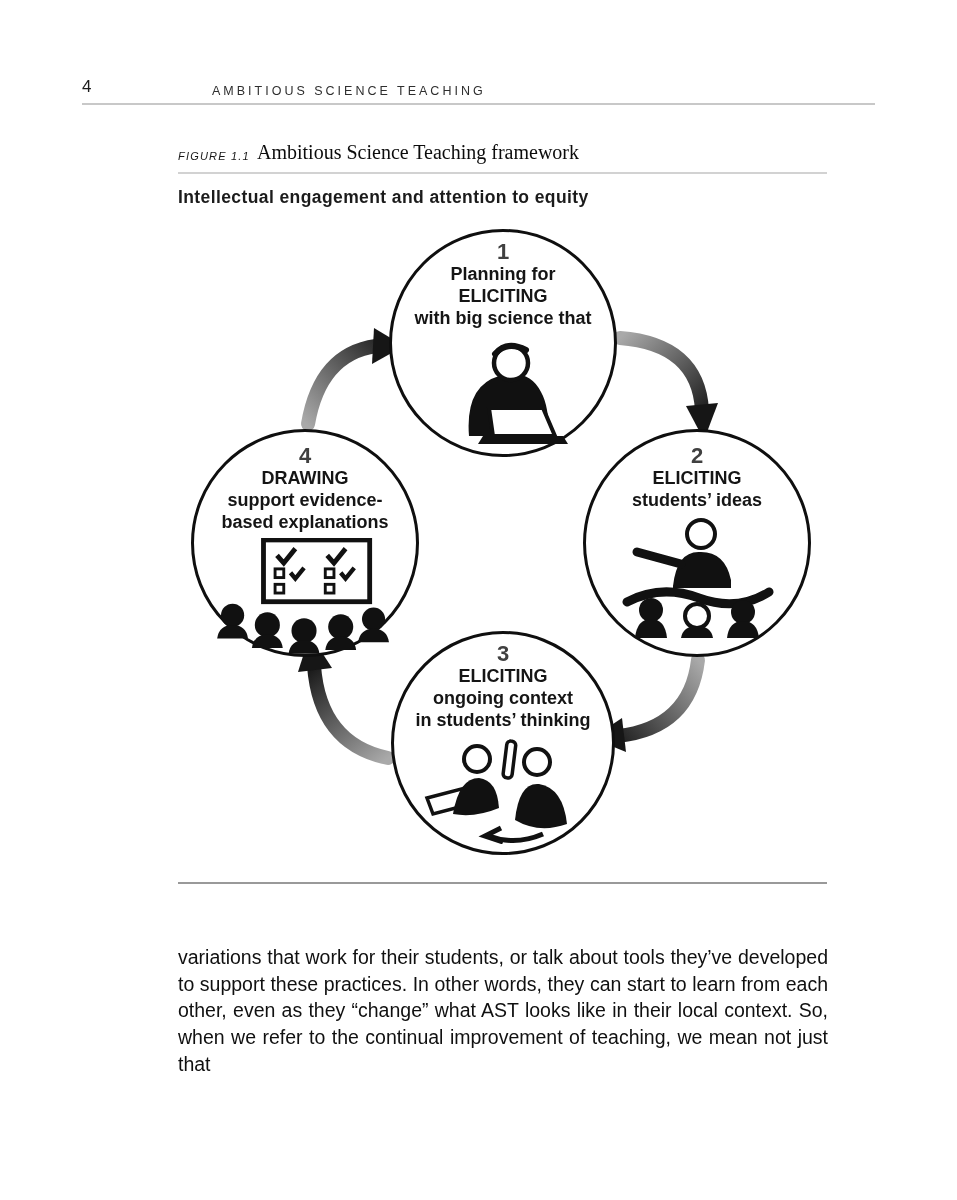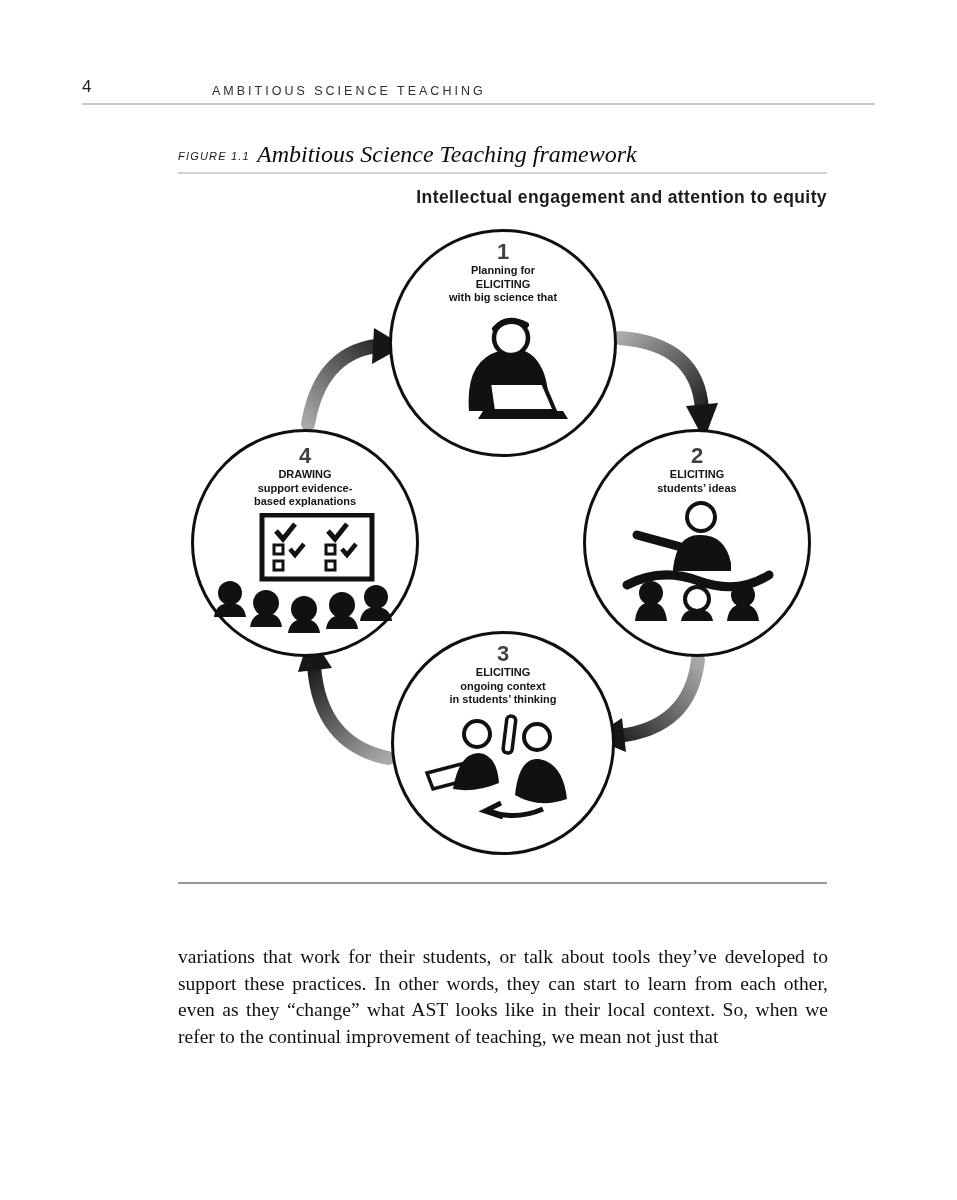--- a/index.html
+++ b/index.html
@@ -6,40 +6,40 @@
   html,body { background:#ffffff; }
   .page {
     position:relative; width:957px; height:1200px; background:#fff;
     font-family:"Liberation Sans", sans-serif; color:#111; overflow:hidden;
   }
   .pagenum { position:absolute; left:82px; top:77px; font-size:17px; color:#1d1d1d; }
   .running-head { position:absolute; left:178px; top:84px; font-size:12.5px; letter-spacing:3px; color:#2e2e2e;margin-left:34px; }
   .rule { position:absolute; }
   .header-rule { left:82px; top:103px; width:793px; height:2px; background:#c8c8c8; }
   .fig-label { position:absolute; left:178px; top:150px; font-size:11px; letter-spacing:1.2px; color:#161616;font-style:italic; }
-  .fig-caption { position:absolute; left:257px; top:141px; font-family:"Liberation Serif", serif; font-size:24px; color:#0c0c0c;font-style:italic; }
+  .fig-caption { position:absolute; left:257px; top:141px; font-family:"Liberation Serif", serif; font-size:20px; color:#0c0c0c; }
   .caption-rule { left:178px; top:172px; width:649px; height:1.5px; background:#d2d2d2; }
-  .fig-title { position:absolute; left:178px; top:187px; width:649px; text-align:right; font-weight:bold; font-size:17.5px; letter-spacing:0.4px; color:#1b1b1b; }
+  .fig-title { position:absolute; left:178px; top:187px; width:649px; text-align:left; font-weight:bold; font-size:17.5px; letter-spacing:0.4px; color:#1b1b1b; }
   .diagram { position:absolute; left:150px; top:228px; width:710px; height:660px; }
   .arrows { position:absolute; left:0; top:0; width:710px; height:660px; }
   .node {
     position:absolute; background:#fff; border:3px solid #0f0f0f; border-radius:50%;
     display:flex; flex-direction:column; align-items:center; text-align:center;
   }
   .node1 { left:239px; top:1px;   width:228px; height:228px; padding-top:7px; }
   .node2 { left:433px; top:201px; width:228px; height:228px; padding-top:11px; }
   .node3 { left:241px; top:403px; width:224px; height:224px; padding-top:7px; }
   .node4 { left:41px;  top:201px; width:228px; height:228px; padding-top:11px; }
   .num { font-size:22px; font-weight:bold; color:#404040; line-height:1.15; }
-  .line { font-weight:bold; font-size:11px; line-height:1.22; color:#151515; }
+  .line { font-weight:bold; font-size:18px; line-height:1.22; color:#151515; }
   .illus { display:block; margin-top:4px; }
   .bottom-rule { left:178px; top:882px; width:649px; height:2px; background:#999; }
   .body-text {
     position:absolute; left:178px; top:944px; width:650px;
-    font-family:Liberation Serif, serif; font-size:19.5px; line-height:1.37;
+    font-family:Liberation Sans, sans-serif; font-size:19.5px; line-height:1.37;
     text-align:justify; color:#101010;
   }
 </style>
 </head>
 <body>
 
 <div class="page">
 
   <div class="pagenum">4</div>
   <div class="running-head">AMBITIOUS SCIENCE TEACHING</div>

